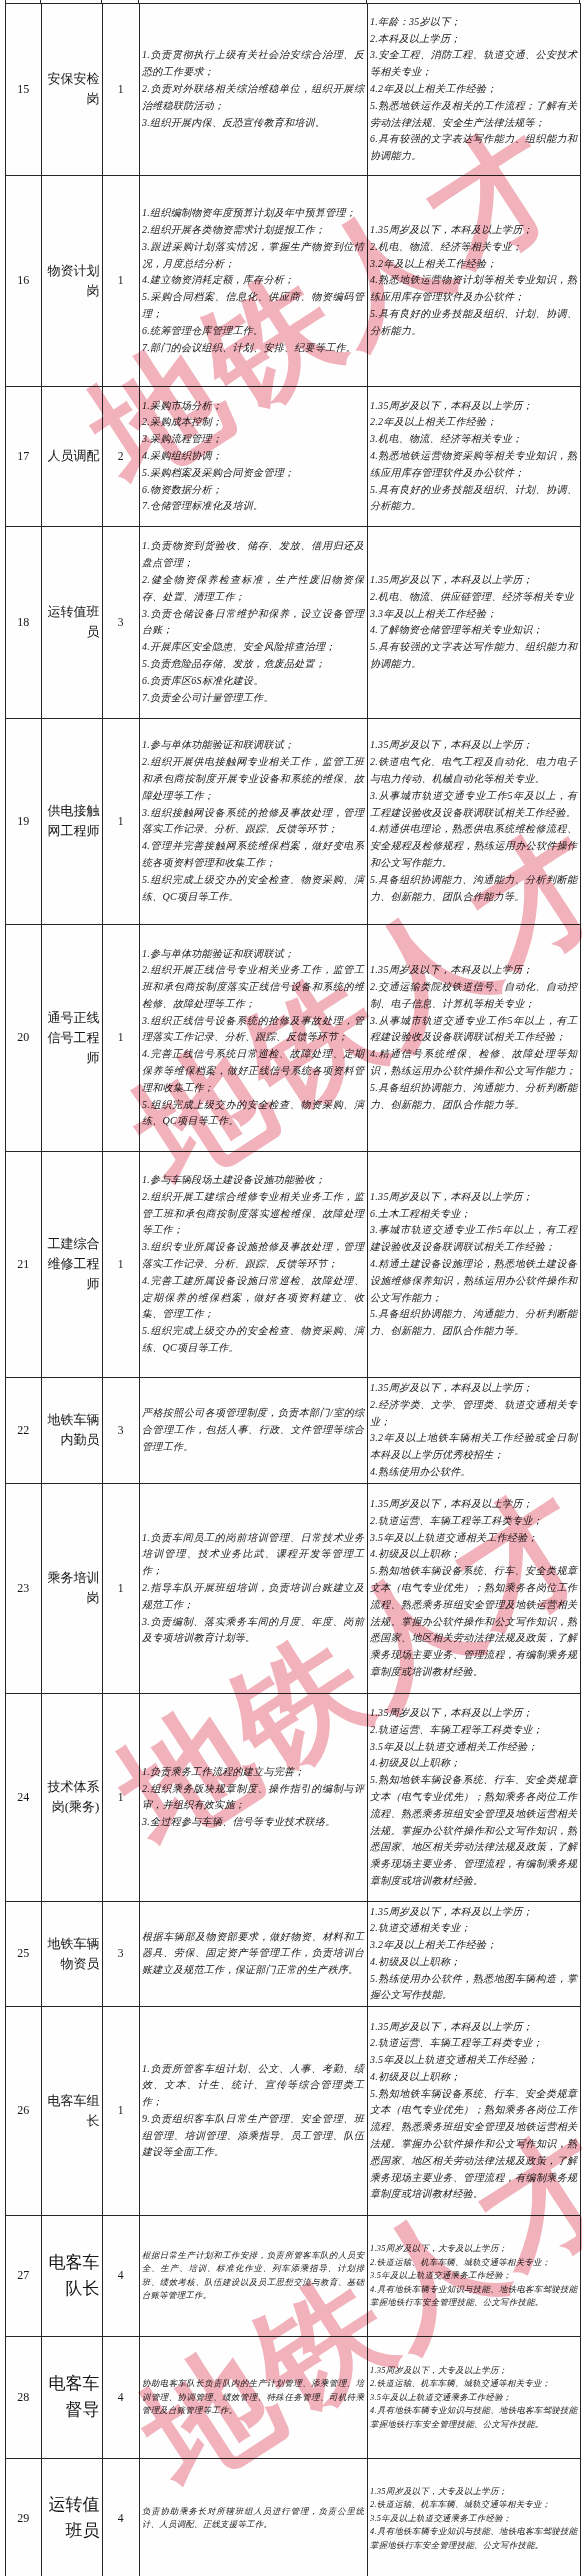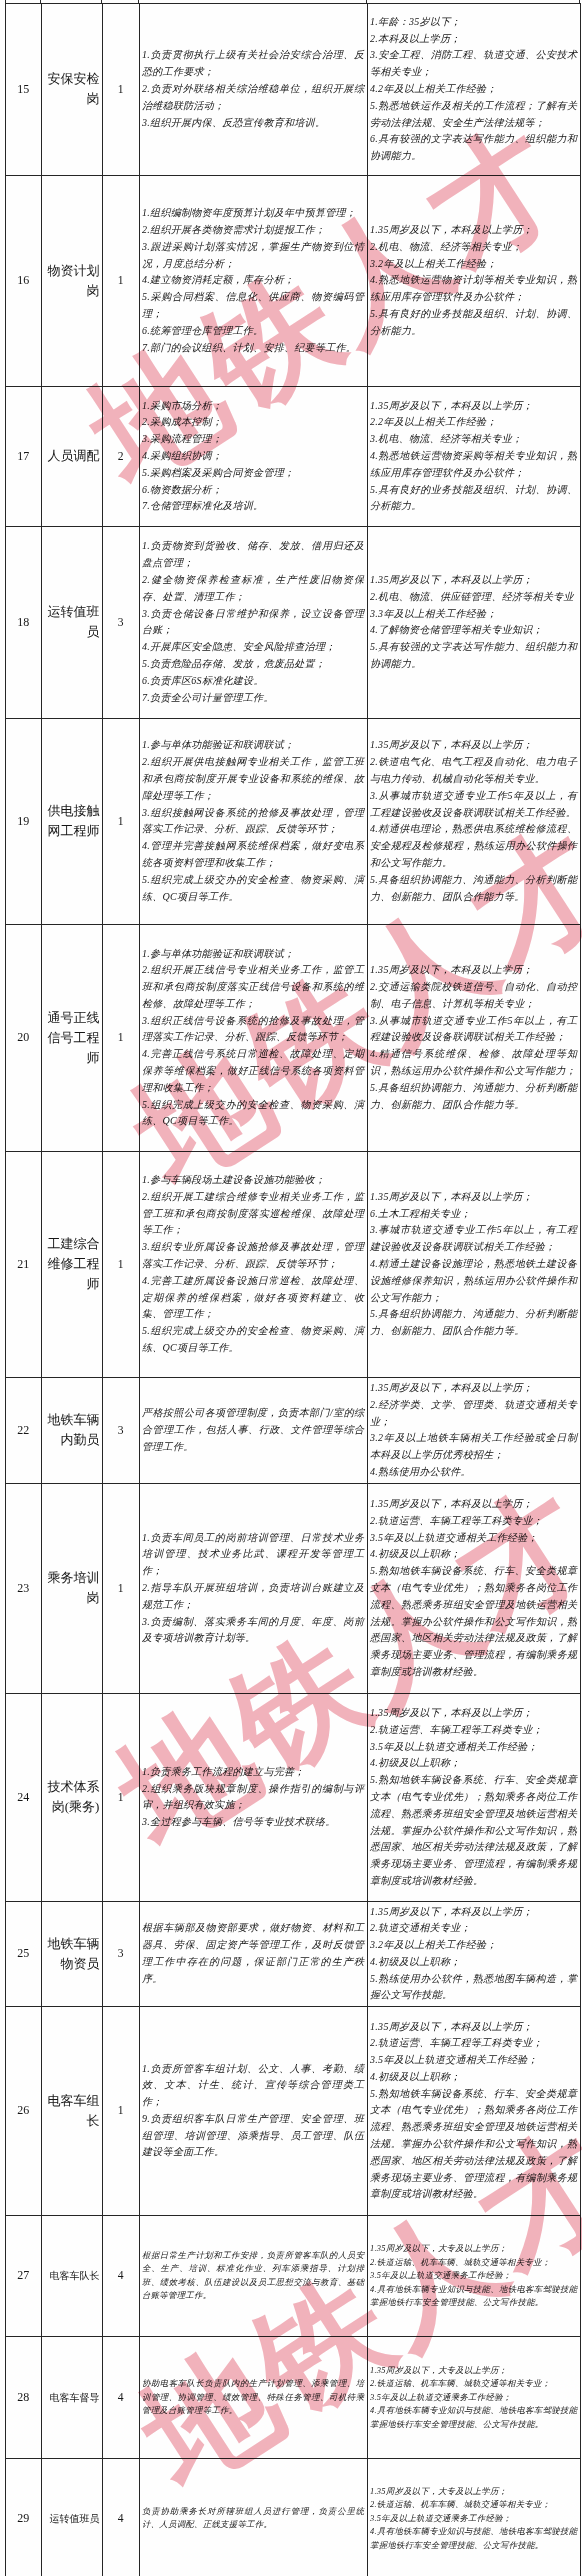--- a/index.html
+++ b/index.html
@@ -50,21 +50,21 @@
   .cell-count{
     text-align:center;font-size:11.6px;
   }
   .cell-text{padding:2.3px 5.8px;font-style:italic;}
   .cell-text .para{
     font-size:10px;line-height:1.68;
     text-align:justify;
     letter-spacing:0.3px;
   }
   tr.small .cell-text .para{font-size:8.4px;line-height:1.6;}
-  tr.small .cell-name{font-size:10px;}
+  tr.small .cell-name{font-size:17px;}
   .wm{
     position:absolute;
     transform:translate(-50%,-50%) rotate(-33deg);
     font-size:127px;
     font-weight:700;
     letter-spacing:5.8px;
     white-space:nowrap;
     color:rgba(234,128,143,0.60);
     mix-blend-mode:multiply;
     pointer-events:none;
@@ -289,21 +289,21 @@
             <div class="para">4.初级及以上职称；</div>
             <div class="para">5.熟知地铁车辆设备系统、行车、安全类规章文本（电气专业优先）；熟知乘务各岗位工作流程、熟悉乘务班组安全管理及地铁运营相关法规。掌握办公软件操作和公文写作知识，熟悉国家、地区相关劳动法律法规及政策，了解乘务现场主要业务、管理流程，有编制乘务规章制度或培训教材经验。</div>
           </td>
     </tr>
 
     <tr style="height:105px">
       <td class="cell-no">25</td>
       <td class="cell-name">地铁车辆物资员</td>
       <td class="cell-count">3</td>
       <td class="cell-text">
-            <div class="para">根据车辆部及物资部要求，做好物资、材料和工器具、劳保、固定资产等管理工作，及时反馈管理工作中存在的问题，保证部门正常的生产秩序。</div>
+            <div class="para">根据车辆部及物资部要求，做好物资、材料和工器具、劳保、固定资产等管理工作，负责培训台账建立及规范工作，保证部门正常的生产秩序。</div>
           </td>
       <td class="cell-text">
             <div class="para">1.35周岁及以下，本科及以上学历；</div>
             <div class="para">2.轨道交通相关专业；</div>
             <div class="para">3.2年及以上相关工作经验；</div>
             <div class="para">4.初级及以上职称；</div>
             <div class="para">5.熟练使用办公软件，熟悉地图车辆构造，掌握公文写作技能。</div>
           </td>
     </tr>
 

